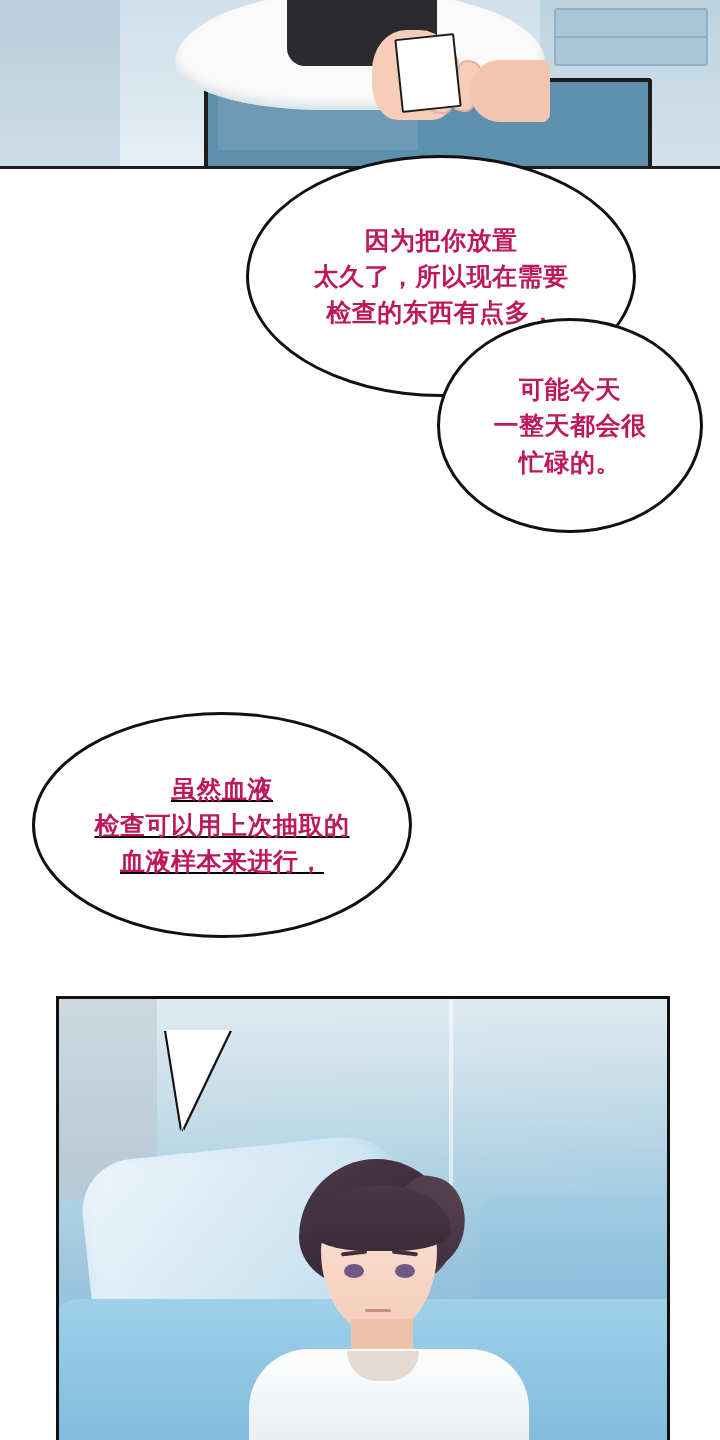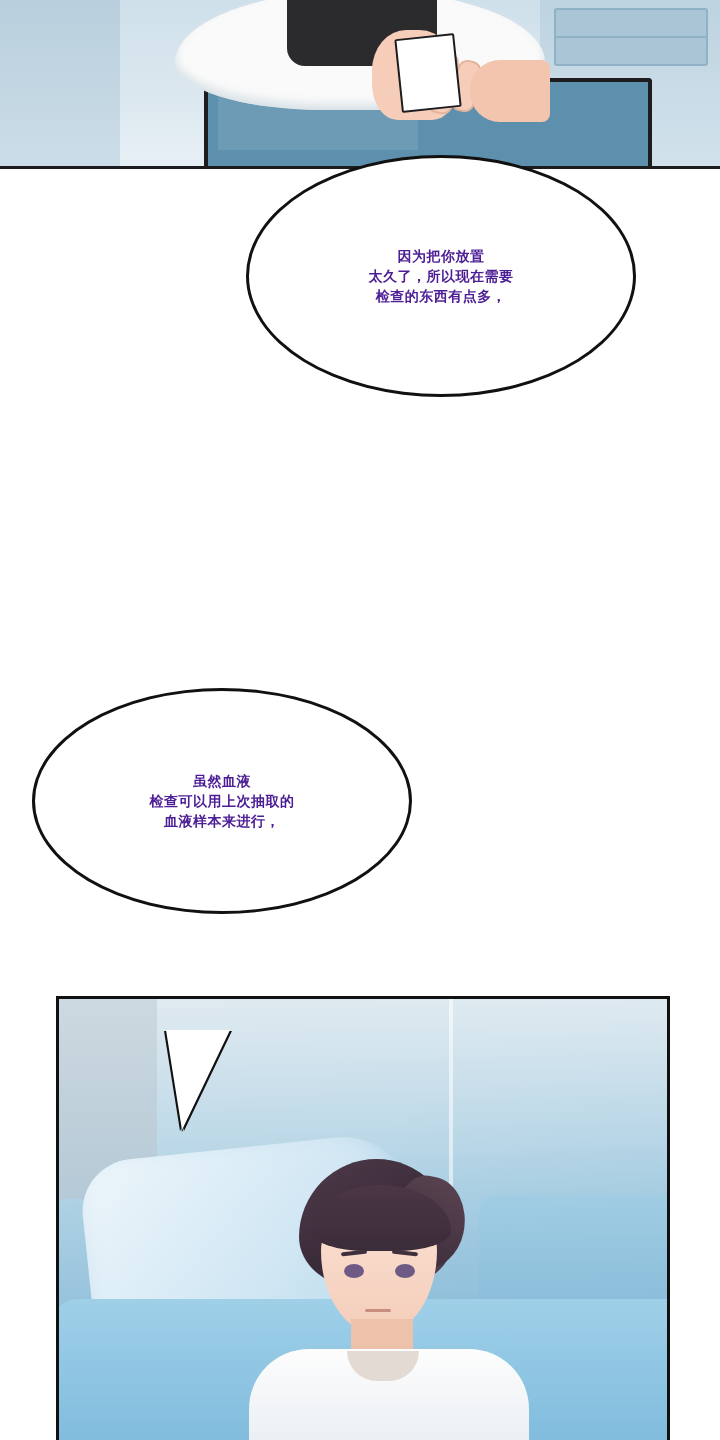--- a/index.html
+++ b/index.html
@@ -134,43 +134,43 @@
     border: 3px solid #111111;
     border-radius: 50%;
     display: flex;
     align-items: center;
     justify-content: center;
     text-align: center;
     box-sizing: border-box;
     z-index: 6;
   }
   .bubble .txt {
-    font-size: 14px;
+    font-size: 25px;
     line-height: 1.45;
-    color: #4c1d95;
+    color: #be185d;
     font-weight: 700;
     white-space: pre-line;
     letter-spacing: 0.5px;
     padding: 0 14px;
   }
 
   
   #bubble1 {
     left: 246px; top: 155px;
     width: 390px; height: 242px;
   }
   
   #bubble2 {
     left: 437px; top: 318px;
     width: 266px; height: 215px;
   }
   
   #bubble3 {
-    left: 32px; top: 688px;
-    width: 380px; height: 226px;
+    left: 32px; top: 712px;
+    width: 380px; height: 226px; text-decoration: underline;
   }
   
   #bubble4 {
     left: 171px; top: 880px;
     width: 352px; height: 220px;
   }
   
   .tail {
     position: absolute;
     z-index: 5;
@@ -352,20 +352,25 @@
     <div class="pb-shirt"></div>
     <div class="pb-collar"></div>
   </div>
 
   <div class="bubble" id="bubble1">
     <div class="txt">因为把你放置
 太久了，所以现在需要
 检查的东西有点多，</div>
   </div>
 
+  <div class="bubble" id="bubble2">
+    <div class="txt">可能今天
+一整天都会很
+忙碌的。</div>
+  </div>
 
   <div class="bubble" id="bubble3">
     <div class="txt">虽然血液
 检查可以用上次抽取的
 血液样本来进行，</div>
   </div>
 
   <div class="tail" id="tail4"></div>
 
 </div>

